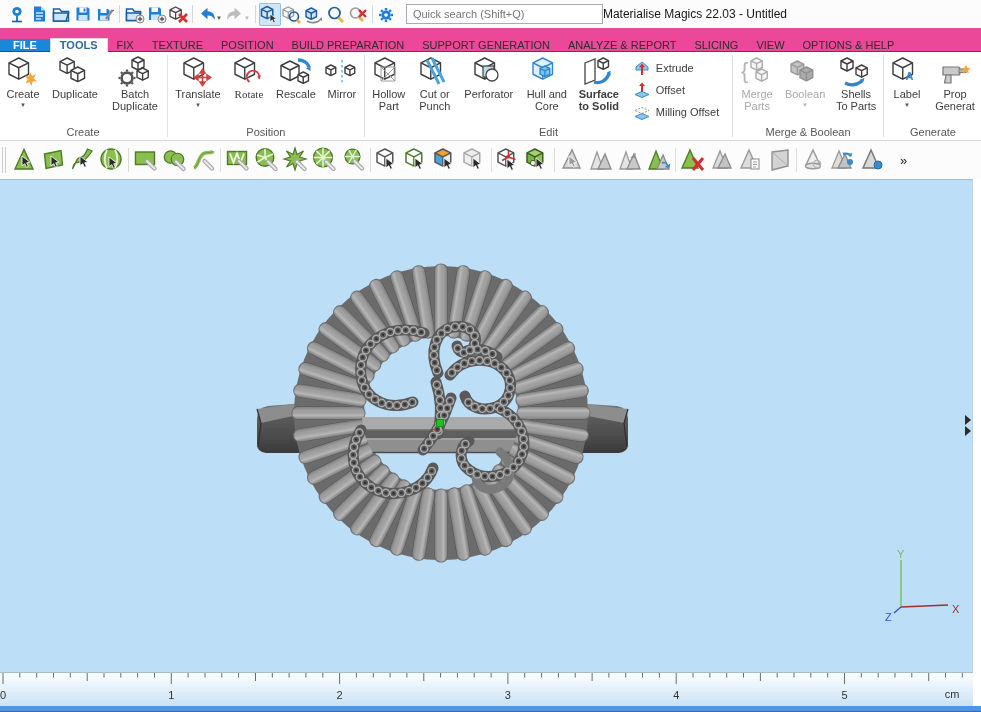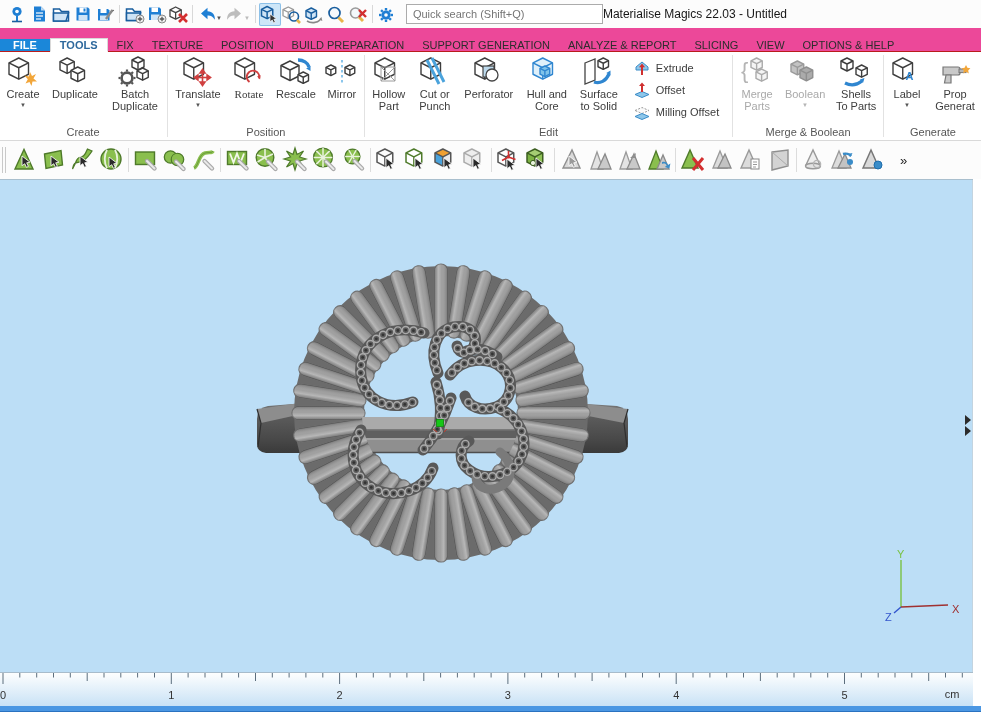--- a/index.html
+++ b/index.html
@@ -349,21 +349,21 @@
               <path d="M3 7.875 L12.75 12.75 L12.75 24.125 L3 19.25 Z" fill="#9dd0ee" stroke="none"></path>
               <path d="M12.75 12.75 L22.5 7.875 L22.5 19.25 L12.75 24.125 Z" fill="#cfe9f8" stroke="none"></path>
               <path d="M3 7.875 L12.75 3 L22.5 7.875 L22.5 19.25 L12.75 24.125 L3 19.25 Z" fill="#dff0fa" stroke="#2f86d0" stroke-width="1.4" stroke-linejoin="round"></path>
               <path d="M3 7.875 L12.75 12.75 L22.5 7.875 M12.75 12.75 L12.75 24.125" fill="none" stroke="#2f86d0" stroke-width="1.4" stroke-linejoin="round"></path>
               <path d="M10 13.4375 L14.875 11 L19.75 13.4375 L19.75 19.125 L14.875 21.5625 L10 19.125 Z" fill="#7fc3ea" stroke="#2f86d0" stroke-width="1.4" stroke-linejoin="round"></path>
               <path d="M10 13.4375 L14.875 15.875 L19.75 13.4375 M14.875 15.875 L14.875 21.5625" fill="none" stroke="#2f86d0" stroke-width="1.4" stroke-linejoin="round"></path>
             </svg>
           </div>
           <div class="lab">Hull and<br>Core</div>
         </div>
-        <div class="rbtn" style="min-width: 50px;">
+        <div class="rbtn" style="min-width: 50px; font-weight: bold;">
           <div class="ic">
             <svg width="34" height="33" viewBox="0 0 34 33">
               <path d="M3 8 L13 4 L13 25 L3 29 Z" fill="#fff" stroke="#444" stroke-width="1.3"></path>
               <path d="M16 5.625 L21.25 3 L26.5 5.625 L26.5 11.75 L21.25 14.375 L16 11.75 Z" fill="#fff" stroke="#3d3d3d" stroke-width="1.4" stroke-linejoin="round"></path>
               <path d="M16 5.625 L21.25 8.25 L26.5 5.625 M21.25 8.25 L21.25 14.375" fill="none" stroke="#3d3d3d" stroke-width="1.4" stroke-linejoin="round"></path>
               <path d="M12 27 C18 29 24 26 27 19" fill="none" stroke="#2f86d0" stroke-width="3.2"></path>
               <path d="M28.5 15.5 l-4.2 2.6 4.2 2.4 Z" fill="#2f86d0"></path>
             </svg>
           </div>
           <div class="lab">Surface<br>to Solid</div>

